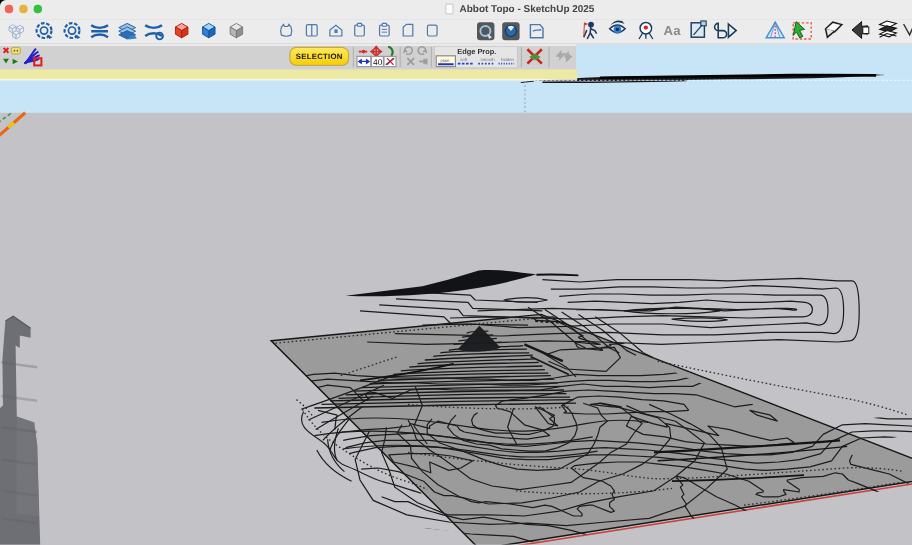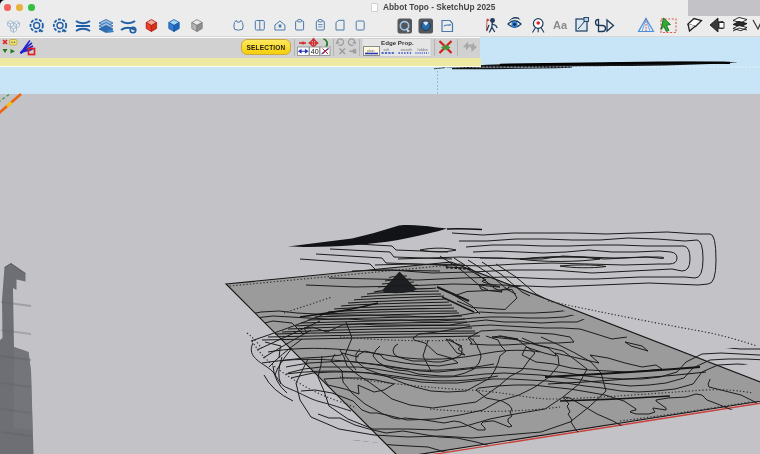--- a/index.html
+++ b/index.html
@@ -1,16 +1,16 @@
 <!DOCTYPE html>
 <html><head><meta charset="utf-8"><style>
 *{margin:0;padding:0;box-sizing:border-box}
 html,body{width:760px;height:454px;overflow:hidden;font-family:"Liberation Sans",sans-serif;background:#c3c2c7}
 .abs{position:absolute}
-#titlebar{left:0;top:0;width:688px;height:16px;background:#ececec;z-index:30}
+#titlebar{left:0;top:0;width:760px;height:16px;background:#ececec;z-index:30}
 #row1{left:0;top:16px;width:760px;height:21px;background:#ececec;border-bottom:1px solid #d8d8d8;z-index:30}
 #row2{left:0;top:37px;width:480px;height:21px;background:#d2d1d2;border-top:1px solid #fafafa;z-index:30}
 #ystrip{left:0;top:57.5px;width:481px;height:8.5px;background:#ede8a2;z-index:30}
 #wline{left:0;top:66px;width:481px;height:1px;background:#fdfdef;z-index:30}
 .tl{position:absolute;width:6.6px;height:6.6px;border-radius:50%;top:4px}
 #title{position:absolute;left:383px;top:2px;font-size:8.3px;font-weight:bold;color:#454545;letter-spacing:0px}
 #proxy{position:absolute;left:371px;top:2.5px;width:7px;height:9px;background:#fdfdfd;border:1px solid #d0d0d0;border-radius:1px}
 #selbtn{position:absolute;z-index:32;left:241px;top:39px;width:50px;height:16px;border-radius:6px;background:linear-gradient(#ffe95e,#f6cf07);border:1px solid #caa93c;color:#1a1a1a;font-size:6.5px;font-weight:bold;text-align:center;line-height:15px;letter-spacing:0.2px}
 </style></head>
 <body>

